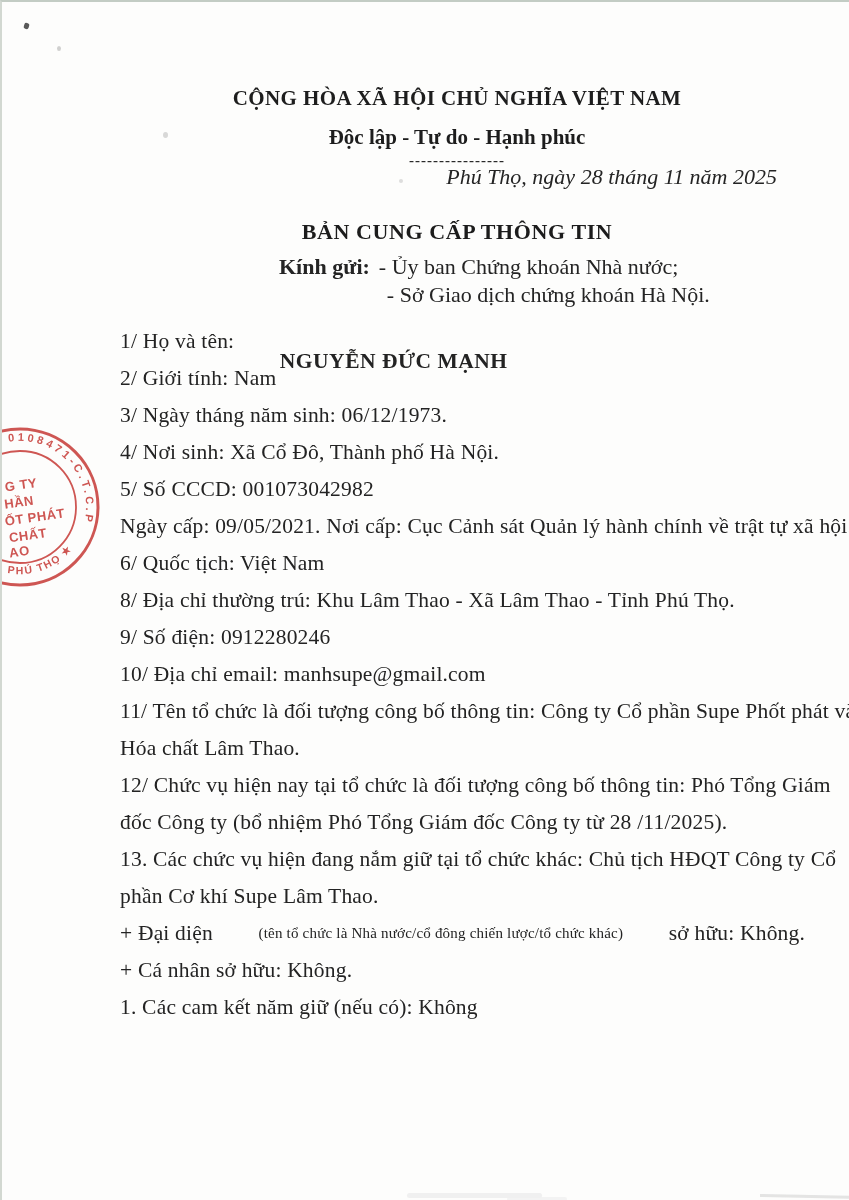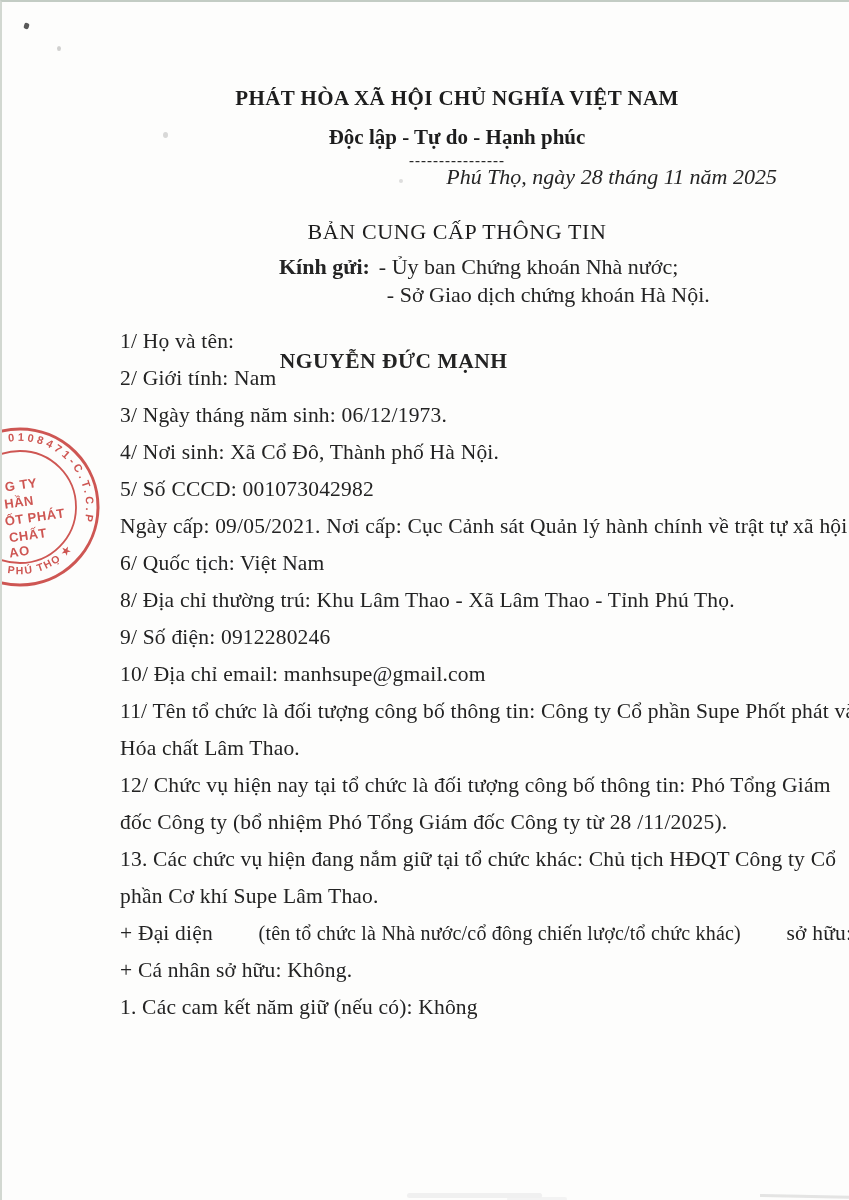--- a/index.html
+++ b/index.html
@@ -23,58 +23,58 @@
   .nh2{font-size:21px;font-weight:bold;margin-top:14px;color:#1d1d1d;}
   .nh-sep{font-size:15px;font-weight:bold;letter-spacing:1px;margin-top:2px;color:#2a2a2a;}
   
   .dateline{
     position:absolute;top:162px;right:72px;
     font-size:22px;font-style:italic;white-space:nowrap;color:#242424;
   }
   
   .doc-title{
     position:absolute;top:217px;left:455px;transform:translateX(-50%);
-    font-size:22px;font-weight:normal;letter-spacing:0.6px;white-space:nowrap;color:#1c1c1c;
+    font-size:22px;font-weight:bold;letter-spacing:0.6px;white-space:nowrap;color:#1c1c1c;
   }
   
   .salutation{
     position:absolute;top:251px;left:277px;
     display:flex;align-items:flex-start;
     font-size:22px;line-height:27.5px;white-space:nowrap;color:#242424;
   }
   .sal-label{margin-right:9px;font-weight:bold;}
   .sal-recipients{display:flex;flex-direction:column;}
   .sal-recipients .r2{padding-left:8px;}
   
   .doc-body{
     position:absolute;top:321px;left:118px;right:0;
     font-size:21.5px;letter-spacing:0.2px;color:#232323;
   }
   .bline{height:37px;display:flex;align-items:center;white-space:pre;gap:40px;}
   .bline .b{font-weight:bold;letter-spacing:0.5px;margin-top:40px;}
-  .bline .sm{font-size:20px;}
+  .bline .sm{font-size:15px;}
   
   .stamp{position:absolute;left:0;top:424px;opacity:0.88;}
   
   .speck{position:absolute;}
   .sp1{left:22px;top:21px;width:5px;height:6px;background:#3c3c3c;border-radius:2px;transform:rotate(18deg);opacity:.85;}
   .sp2{left:55px;top:44px;width:4px;height:5px;background:#9a9a9a;border-radius:50%;opacity:.45;}
   .sp3{left:161px;top:130px;width:5px;height:6px;background:#ababab;border-radius:50%;opacity:.45;}
   .sp4{left:397px;top:177px;width:4px;height:4px;background:#bdbdbd;border-radius:50%;opacity:.5;}
   .sm1{left:405px;top:1191px;width:135px;height:5px;background:#ececec;border-radius:3px;opacity:.8;}
   .sm2{left:505px;top:1195px;width:60px;height:4px;background:#f0f0f0;border-radius:3px;opacity:.8;}
   .sm3{left:758px;top:1193px;width:95px;height:3px;background:#d8d8d8;transform:rotate(1.2deg);opacity:.7;}
 </style>
 </head>
 <body>
 
 <div class="page">
 
   <div class="nat-header">
-    <div class="nh1">PHÁT HÒA XÃ HỘI CHỦ NGHĨA VIỆT NAM</div>
+    <div class="nh1">CỘNG HÒA XÃ HỘI CHỦ NGHĨA VIỆT NAM</div>
     <div class="nh2">Độc lập - Tự do - Hạnh phúc</div>
     <div class="nh-sep">----------------</div>
   </div>
 
   <div class="dateline">Phú Thọ, ngày 28 tháng 11 năm 2025</div>
 
   <div class="doc-title">BẢN CUNG CẤP THÔNG TIN</div>
 
   <div class="salutation">
     <span class="sal-label">Kính gửi:</span>

